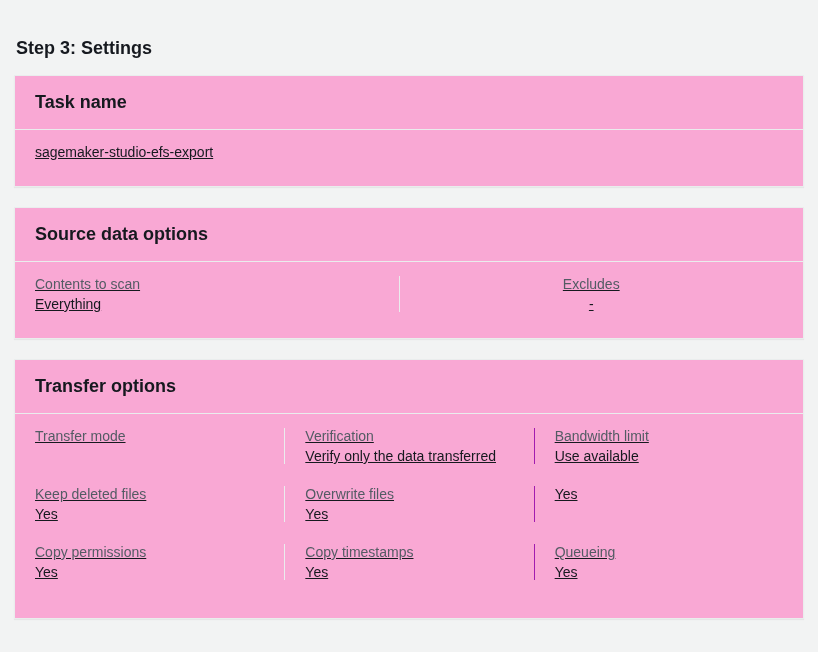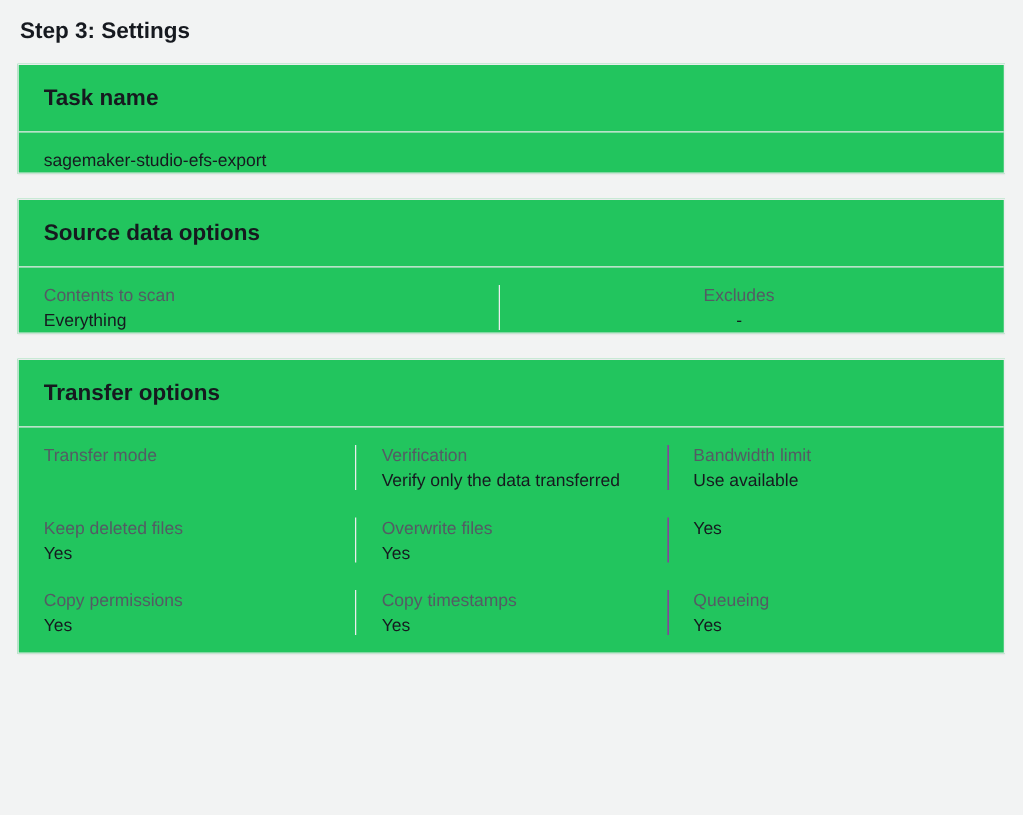--- a/index.html
+++ b/index.html
@@ -14,36 +14,38 @@
       font-size: 14px;
       padding: 14px;
       width: 818px;
     }
     .page-title {
       font-size: 18px;
       font-weight: 700;
       color: #16191f;
       margin-bottom: 16px;
       padding-left: 2px;
+      margin-top: 24px;
     }
     .panel {
-      background: #22c55e;
+      background: #f9a8d4;
       border: 1px solid #eaeded;
       box-shadow: 0 1px 1px rgba(0,0,0,0.05);
       margin-bottom: 20px;
     }
     .panel-header {
       padding: 16px 20px;
       border-bottom: 1px solid #eaeded;
       font-size: 18px;
       font-weight: 700;
       color: #16191f;
     }
     .panel-body {
-      padding: 14px 20px 2px 20px;
+      padding: 14px 20px 26px 20px;
+      text-decoration: underline;
     }
     .panel-body-value {
       font-size: 14px;
       color: #16191f;
     }
     .columns-2 {
       display: flex;
     }
     .columns-2 .col {
       flex: 1;

